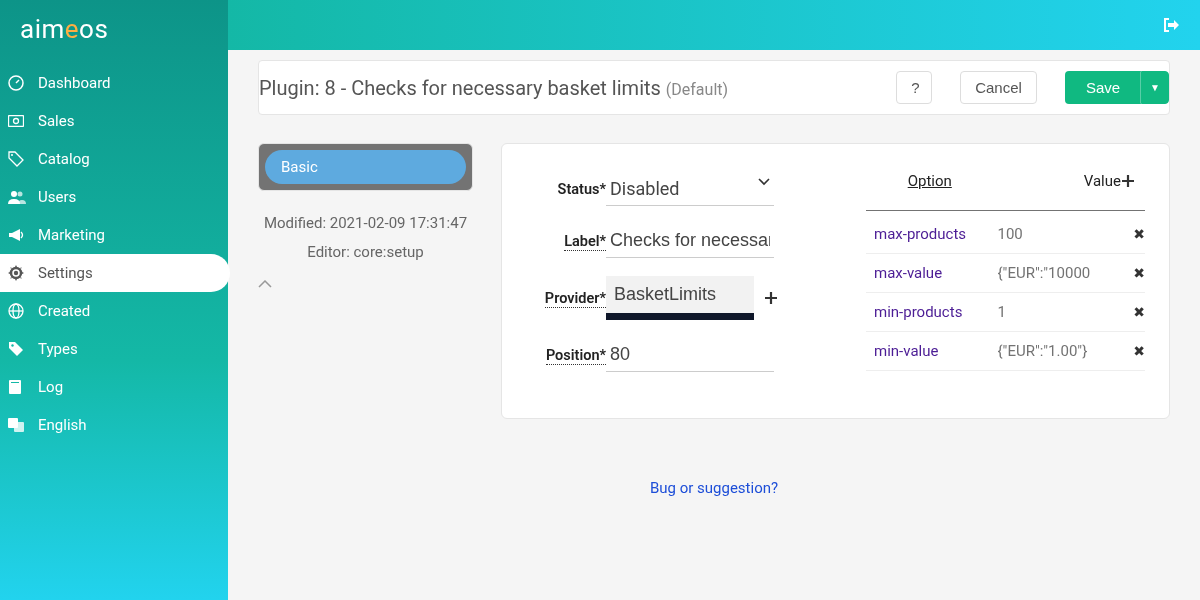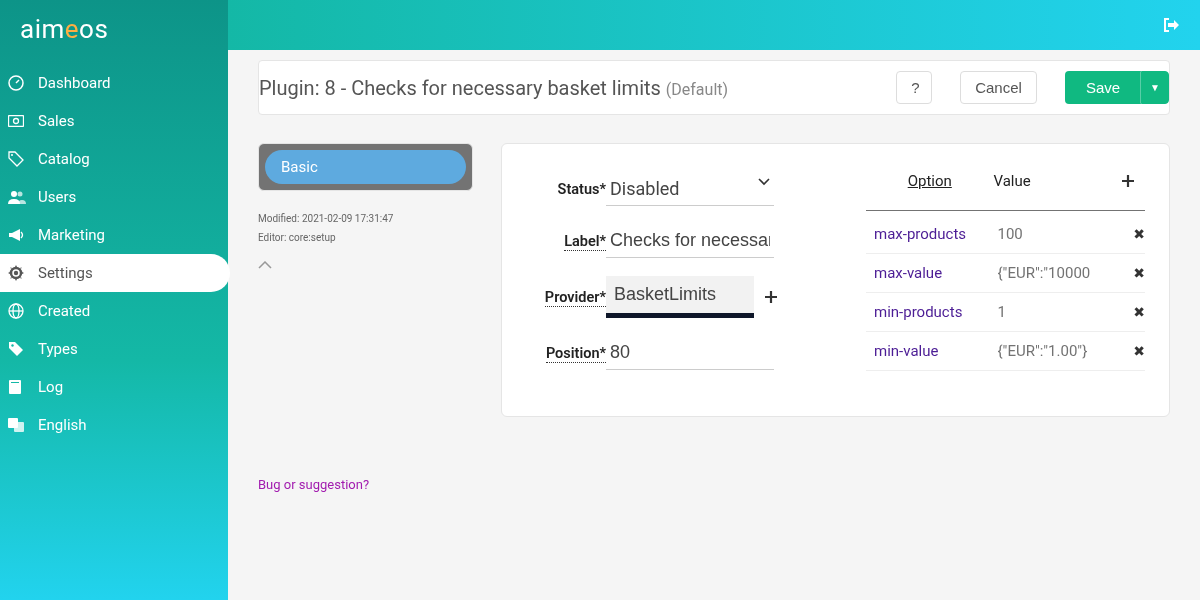--- a/index.html
+++ b/index.html
@@ -30,47 +30,47 @@
 .btn-help { width: 36px; text-align: center; }
 .btn-save { background: #10b981; border-color: #10b981; color: #fff; padding: 7px 20px; border-top-right-radius: 0; border-bottom-right-radius: 0; border-right: 1px solid rgba(255,255,255,0.3); }
 .btn-save-group { display: flex; }
 .btn-save-caret { background: #10b981; border-color: #10b981; color: #fff; padding: 7px 8px; border-top-left-radius: 0; border-bottom-left-radius: 0; font-size: 10px; display: flex; align-items: center; }
 
 .body-row { display: flex; gap: 28px; margin-top: 28px; align-items: flex-start; }
 
 .left-col { width: 215px; flex-shrink: 0; }
 .tabs-card { background: #737373; border: 1px solid #e5e5e5; border-radius: 6px; padding: 6px; }
 .tab-pill { background: #5eaadf; color: #fff; border-radius: 20px; padding: 8px 16px; font-size: 15px; cursor: pointer; }
-.meta { color: #666; font-size: 10px; margin-top: 18px; line-height: 1.9; }
+.meta { text-align: center; color: #666; font-size: 15px; margin-top: 18px; line-height: 1.9; }
 .collapse-caret { text-align: center; color: #999; margin-top: 14px; cursor: pointer; font-size: 12px; }
 
 .form-card { background: #fff; border: 1px solid #e5e5e5; border-radius: 6px; padding: 28px 24px; flex: 1; display: flex; gap: 40px; }
 
 .form-left { width: 300px; }
 .form-row { display: flex; align-items: center; margin-bottom: 18px; }
 .form-label { width: 80px; text-align: right; font-size: 14.5px; font-weight: 600; color: #222; }
 .form-label.underlined span { border-bottom: 1px dotted #333; }
 .input-like { border: none; border-bottom: 1px solid #ccc; padding: 6px 4px; font-size: 18px; color: #444; width: 168px; background: transparent; outline: none; white-space: nowrap; overflow: hidden; text-overflow: clip; }
 .select-row { position: relative; display: inline-block; }
 .select-caret { position: absolute; right: 4px; top: 6px; font-size: 12px; color: #333; pointer-events: none; }
 .provider-box { display: flex; align-items: center; gap: 10px; }
-.provider-box .input-like { width: 148px; background: #f2f2f2; border-bottom: 5px solid #0f172a; padding: 8px 8px; }
+.provider-box .input-like { width: 148px; background: #f2f2f2; border-bottom: 7px solid #0f172a; padding: 8px 8px; }
 .plus-btn { font-size: 18px; color: #333; cursor: pointer; font-weight: bold; }
 
 .options-table { flex: 1; }
 .opt-header { display: flex; border-bottom: 1px solid #737373; padding-bottom: 20px; margin-bottom: 4px; align-items: center; }
 .opt-header .col-option { flex: 1; text-align: center; font-size: 15px; text-decoration: underline; color: #222; }
-.opt-header .col-value { flex: 1; text-align: left; font-size: 15px; color: #222; }
+.opt-header .col-value { flex: 1; text-align: right; font-size: 15px; color: #222; }
 .opt-header .col-add { width: 24px; text-align: right; cursor: pointer; font-weight: bold; color: #333; }
 .opt-row { display: flex; align-items: center; border-bottom: 1px solid #eee; padding: 10px 0; }
 .opt-row .col-option { flex: 1; font-size: 15px; color: #4c1d95; padding-left: 8px; }
 .opt-row .col-value { flex: 1; font-size: 15px; color: #737373; white-space: nowrap; overflow: hidden; }
 .opt-row .col-del { width: 24px; text-align: right; cursor: pointer; color: #333; font-size: 14px; }
 
-.footer-link { color: #a21caf; font-size: 13px; margin-top: 60px; cursor: pointer; }
+.footer-link { text-align: center; color: #1d4ed8; font-size: 15px; margin-top: 60px; cursor: pointer; }
 
 
 svg { display: block; }
 </style>
 </head>
 <body>
 
 <div class="sidebar">
   <div class="logo">
     <span>aim</span><span class="e-accent">e</span><span>os</span>

